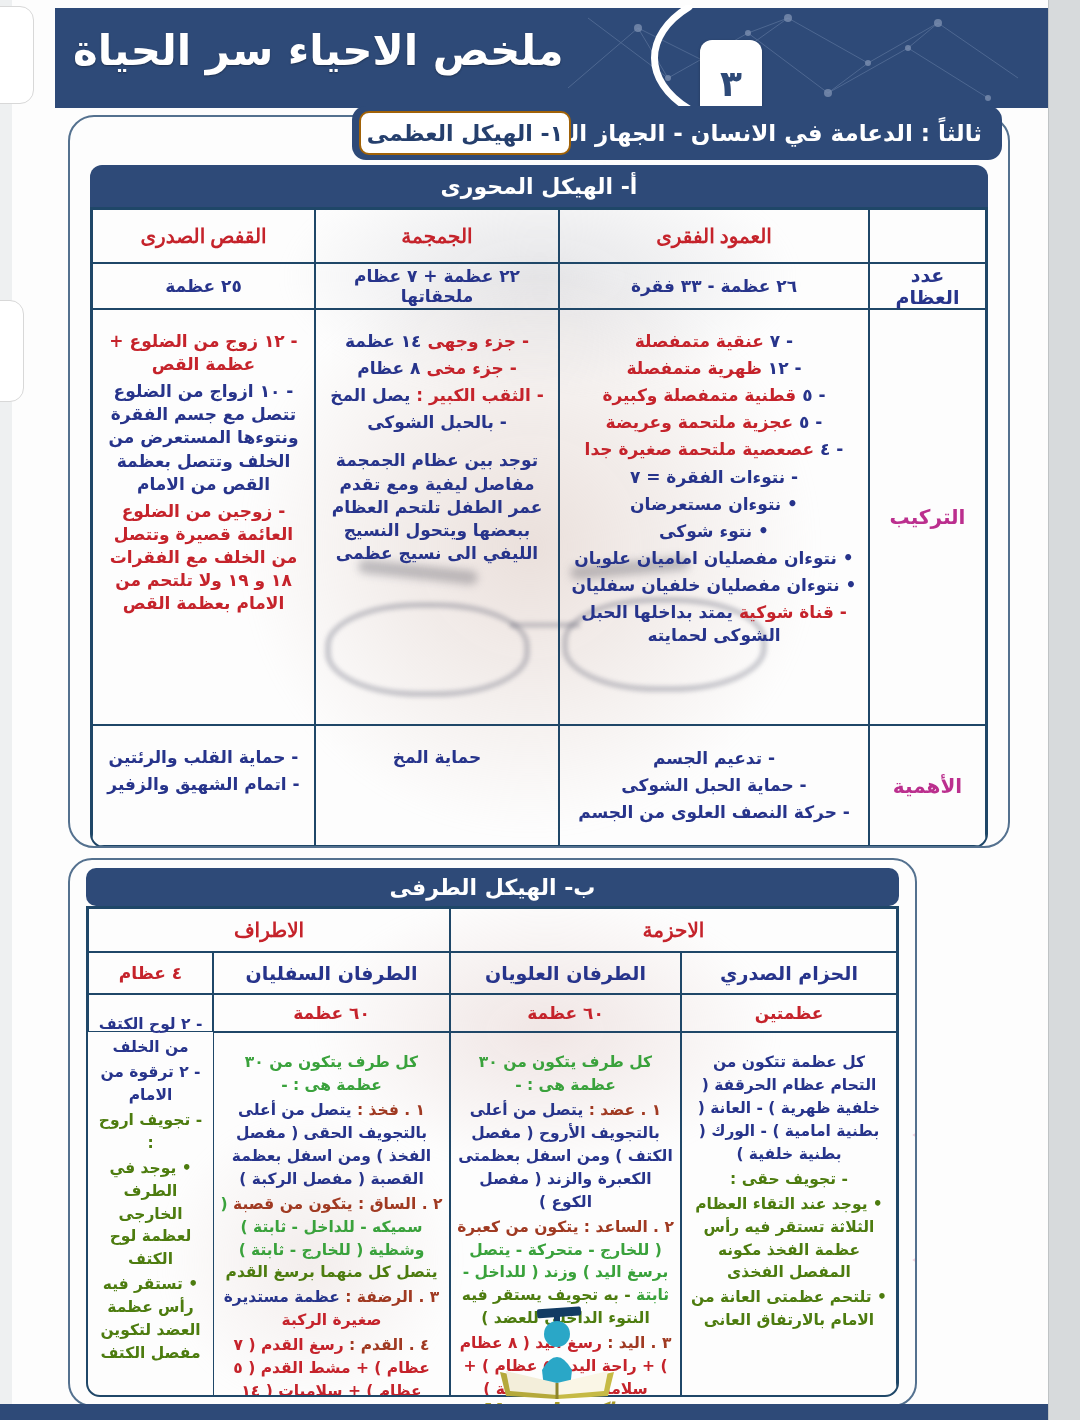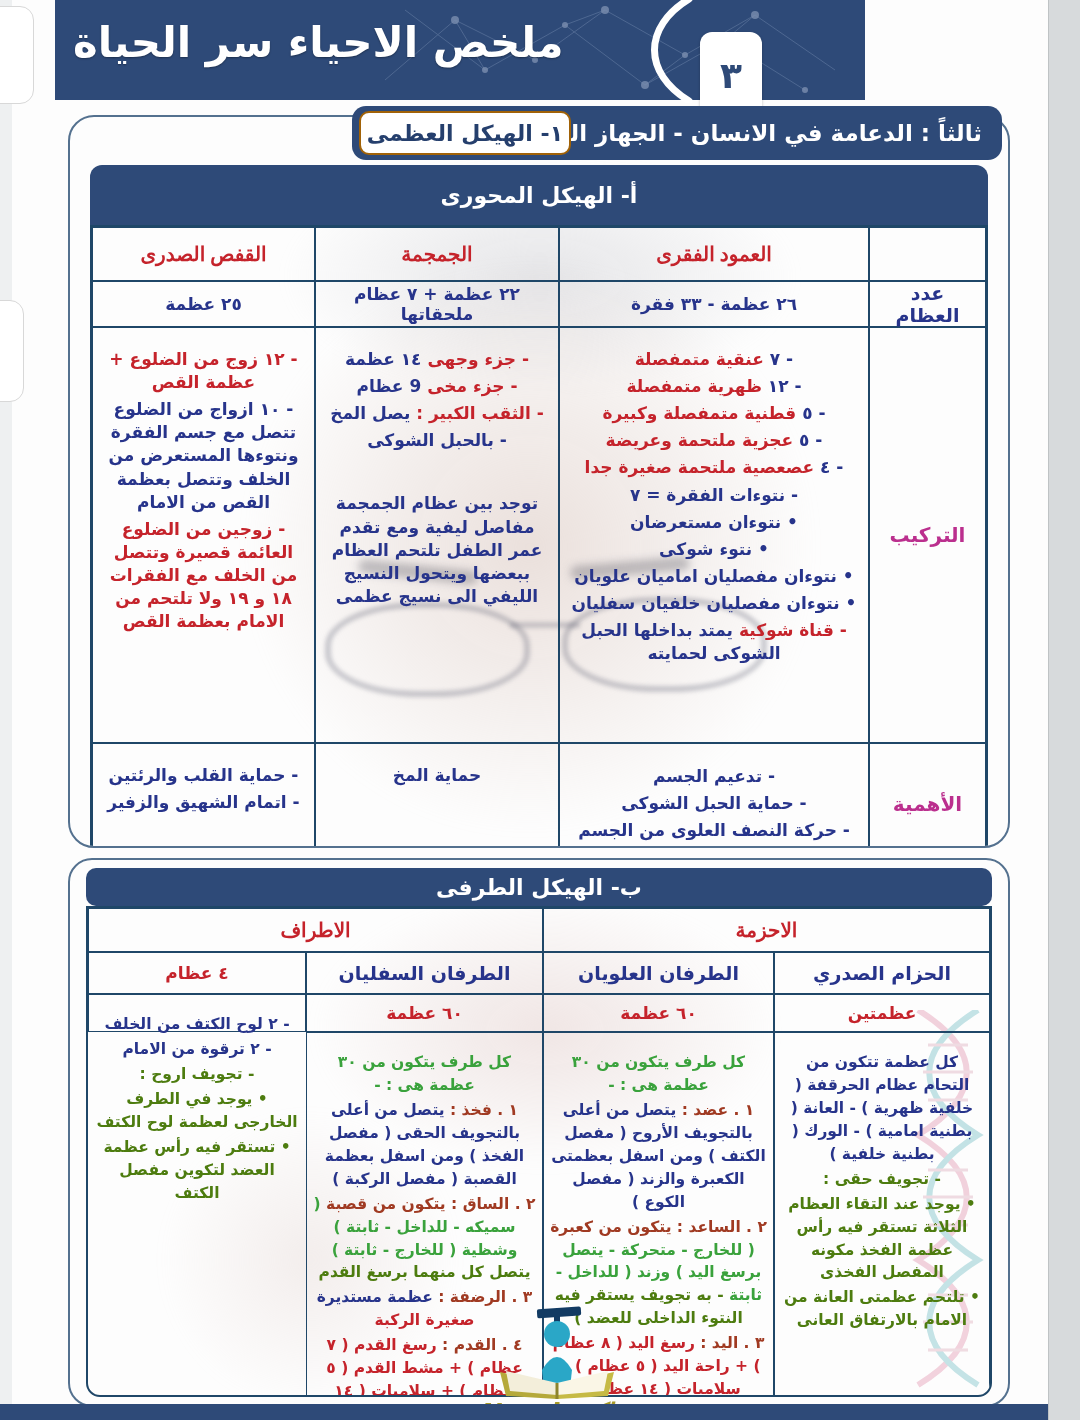--- a/index.html
+++ b/index.html
@@ -7,41 +7,41 @@
           font-family:"DejaVu Sans","Liberation Sans",sans-serif;font-weight:bold;}
   
   .left-strip{position:absolute;left:0;top:0;width:12px;height:1420px;background:#eef0f1;}
   .right-strip{position:absolute;left:1048px;top:0;width:32px;height:1420px;background:#d7dadc;border-left:1px solid #bfc3c5;z-index:6;}
   .tab{position:absolute;background:#fff;border:1px solid #d8d8d8;border-radius:14px;z-index:2;}
   .tab1{left:-14px;top:6px;width:46px;height:96px;}
   .tab2{left:-18px;top:300px;width:40px;height:100px;}
   .bottombar{position:absolute;left:0;top:1404px;width:1080px;height:16px;background:#2e4a78;z-index:5;}
 
   
-  .banner{position:absolute;left:55px;top:0;width:810px;height:100px;background:#2e4a78;z-index:3;}
+  .banner{position:absolute;left:55px;top:8px;width:993px;height:100px;background:#2e4a78;z-index:3;}
   .brand{position:absolute;left:18px;top:18px;width:600px;color:#fff;font-size:42px;direction:rtl;text-align:left;
          letter-spacing:-1px;text-shadow:0 1px 2px rgba(0,0,0,.35);}
   .paren{position:absolute;left:572px;top:-3px;}
   .pagepill{position:absolute;left:645px;top:32px;width:62px;height:86px;background:#fff;border-radius:12px;
             display:flex;align-items:center;justify-content:center;color:#2e4a78;font-size:36px;box-shadow:0 1px 3px rgba(0,0,0,.25);}
   .net{position:absolute;right:0;top:0;opacity:.55;}
 
   
   .titlebar{position:absolute;left:352px;top:106px;width:650px;height:54px;background:#2e4a78;border-radius:14px;
             display:flex;align-items:center;direction:rtl;padding-right:20px;box-sizing:border-box;z-index:4;}
   .titletext{color:#fff;font-size:23px;}
   .badge{position:absolute;left:7px;top:5px;width:212px;height:44px;background:#fff;border:2px solid #a16207;border-radius:10px;
          display:flex;align-items:center;justify-content:center;color:#253f6d;font-size:22px;box-sizing:border-box;}
 
   
   .boxa{position:absolute;left:68px;top:115px;width:942px;height:733px;border:2px solid #54718f;border-radius:26px;
         box-sizing:border-box;padding:48px 20px 0 20px;overflow:hidden;z-index:1;}
-  .boxb{position:absolute;left:68px;top:858px;width:942px;height:549px;border:2px solid #54718f;border-radius:24px;
+  .boxb{position:absolute;left:68px;top:858px;width:849px;height:549px;border:2px solid #54718f;border-radius:24px;
         box-sizing:border-box;padding:8px 16px 10px 16px;overflow:hidden;z-index:1;}
-  .secbar{height:60px;background:#2e4a78;border-radius:12px 12px 0 0;color:#fff;font-size:22px;
+  .secbar{height:42px;background:#2e4a78;border-radius:12px 12px 0 0;color:#fff;font-size:22px;
           display:flex;align-items:center;justify-content:center;position:relative;z-index:2;}
   .barB{height:38px;border-radius:10px;}
 
   
   .blob{position:absolute;pointer-events:none;filter:blur(7px);z-index:0;}
   .face-skin{left:170px;top:140px;width:580px;height:580px;border-radius:50%;
     background:radial-gradient(ellipse at center, rgba(219,200,192,.55), rgba(219,200,192,0) 70%);}
   .face-hair{left:210px;top:40px;width:520px;height:240px;border-radius:50%;
     background:radial-gradient(ellipse at center, rgba(205,205,210,.5), rgba(205,205,210,0) 70%);}
   .brow{position:absolute;width:120px;height:14px;background:rgba(70,70,85,.32);border-radius:8px;filter:blur(4px);z-index:0;}
@@ -65,21 +65,21 @@
   .hdr-red{color:#c5232b;font-size:20px;font-family:Liberation Serif, serif;}
   .hdr-blue{color:#27348b;font-size:19px;}
   .lbl-blue{color:#27348b;font-size:19px;}
   .lbl-mag{color:#bb2f8e;font-size:20px;}
   .cnt-blue{color:#27348b;font-size:17px;}
   .cnt-red{color:#c5232b;font-size:17px;}
 
   .lines{width:100%;}
   .ln{font-size:17px;line-height:1.36;margin:4px 0;text-align:center;direction:rtl;}
   .tb .ln{font-size:15.5px;line-height:1.48;margin:2px 0;}
-  .gap{margin-top:40px;}
+  .gap{margin-top:15px;}
   .c-red{color:#c5232b;} .c-blue{color:#27348b;} .c-magenta{color:#4d7c0f;}
   .c-green{color:#3aa23c;} .c-darkred{color:#a03a22;}
 
   
   .watermark{position:absolute;left:432px;top:1300px;width:250px;text-align:center;z-index:5;}
   .wm-caption{direction:rtl;color:#a79a28;font-size:25px;font-style:italic;text-shadow:0 1px 1px rgba(60,55,10,.4);margin-top:-6px;}
 </style>
 </head>
 <body>
 
@@ -158,21 +158,21 @@
             <div class="ln"><span class="c-blue">• نتوءان مستعرضان</span></div>
             <div class="ln"><span class="c-blue">• نتوء شوكى</span></div>
             <div class="ln"><span class="c-blue">• نتوءان مفصليان اماميان علويان</span></div>
             <div class="ln"><span class="c-blue">• نتوءان مفصليان خلفيان سفليان</span></div>
             <div class="ln"><span class="c-red">- قناة شوكية </span><span class="c-blue">يمتد بداخلها الحبل الشوكى لحمايته</span></div>
           </div>
         </div>
       <div class="cell topcell">
           <div class="lines">
             <div class="ln"><span class="c-red">- جزء وجهى   </span><span class="c-blue">١٤ عظمة</span></div>
-            <div class="ln"><span class="c-red">- جزء مخى   </span><span class="c-blue">9 عظام</span></div>
+            <div class="ln"><span class="c-red">- جزء مخى   </span><span class="c-blue">٨ عظام</span></div>
             <div class="ln"><span class="c-red">- الثقب الكبير : </span><span class="c-blue">يصل المخ</span></div>
             <div class="ln"><span class="c-blue">- بالحبل الشوكى</span></div>
             <div class="ln gap"><span class="c-blue">توجد بين عظام الجمجمة مفاصل ليفية ومع تقدم عمر الطفل تلتحم العظام ببعضها ويتحول النسيج الليفي الى نسيج عظمى</span></div>
           </div>
         </div>
       <div class="cell topcell">
           <div class="lines">
             <div class="ln"><span class="c-red">- ١٢ زوج من الضلوع + عظمة القص</span></div>
             <div class="ln"><span class="c-blue">- ١٠ ازواج من الضلوع تتصل مع جسم الفقرة ونتوءها المستعرض من الخلف وتتصل بعظمة القص من الامام</span></div>
             <div class="ln"><span class="c-red">- زوجين من الضلوع العائمة قصيرة وتتصل من الخلف مع الفقرات ١٨ و ١٩ ولا تلتحم من الامام بعظمة القص</span></div>

